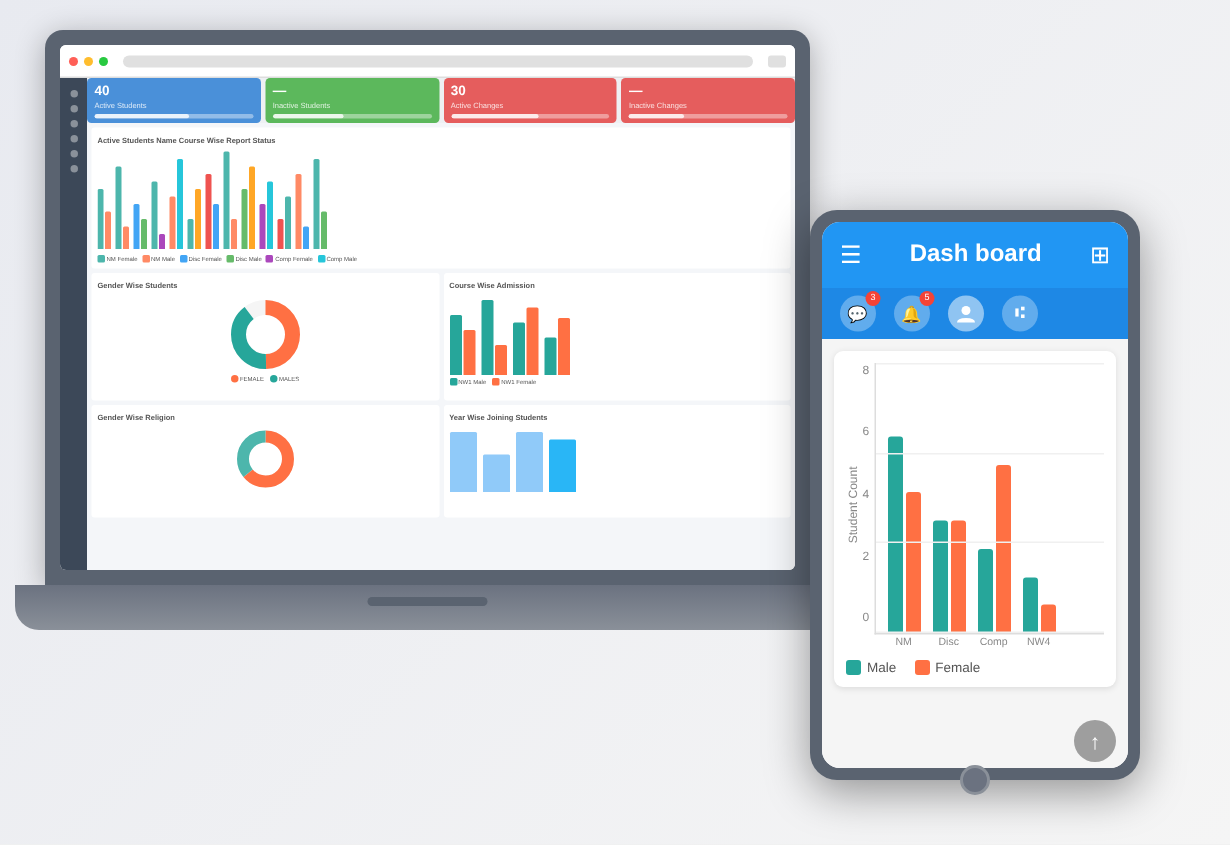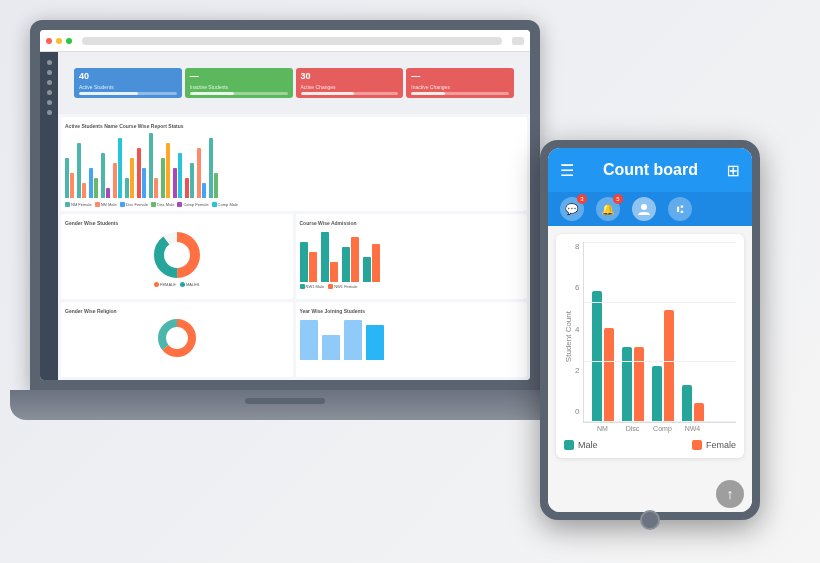--- a/index.html
+++ b/index.html
@@ -116,21 +116,21 @@
     .screen-main {
       flex: 1;
       background: #f4f6f9;
       overflow: hidden;
     }
 
     
     .top-cards {
       display: flex;
       gap: 3px;
-      padding: 16px;
+      padding: 0;
       background: #eef0f3;
     }
 
     .top-card {
       flex: 1;
       height: 30px;
       border-radius: 3px;
       padding: 3px 5px;
       display: flex;
       flex-direction: column;
@@ -519,21 +519,21 @@
   </div>
 
   <div class="laptop-base"></div>
 </div>
 
 <div class="phone">
   <div class="phone-screen">
 
     <div class="phone-header">
       <span class="phone-header-icon">☰</span>
-      <span class="phone-header-title">Count board</span>
+      <span class="phone-header-title">Dash board</span>
       <span class="phone-header-icon">⊞</span>
     </div>
 
     <div class="phone-sub-header">
       <div class="icon-relative">
         <div class="phone-sub-icon">💬</div>
         <div class="badge">3</div>
       </div>
       <div class="icon-relative">
         <div class="phone-sub-icon">🔔</div>
@@ -598,21 +598,21 @@
 
             <div style="display:flex;gap:8px;padding:2px 4px 0 8px;margin-left:0;">
               <span style="font-size:7px;color:#888;width:22px;text-align:center;">NM</span>
               <span style="font-size:7px;color:#888;width:22px;text-align:center;">Disc</span>
               <span style="font-size:7px;color:#888;width:22px;text-align:center;">Comp</span>
               <span style="font-size:7px;color:#888;width:22px;text-align:center;">NW4</span>
             </div>
           </div>
         </div>
 
-        <div style="display:flex;gap:12px;margin-top:8px;justify-content:space-between;">
+        <div style="display:flex;gap:12px;margin-top:8px;justify-content:flex-start;">
           <div style="display:flex;align-items:center;gap:4px;">
             <div style="width:10px;height:10px;background:#26a69a;border-radius:2px;"></div>
             <span style="font-size:9px;color:#555;">Male</span>
           </div>
           <div style="display:flex;align-items:center;gap:4px;">
             <div style="width:10px;height:10px;background:#ff7043;border-radius:2px;"></div>
             <span style="font-size:9px;color:#555;">Female</span>
           </div>
         </div>
 

